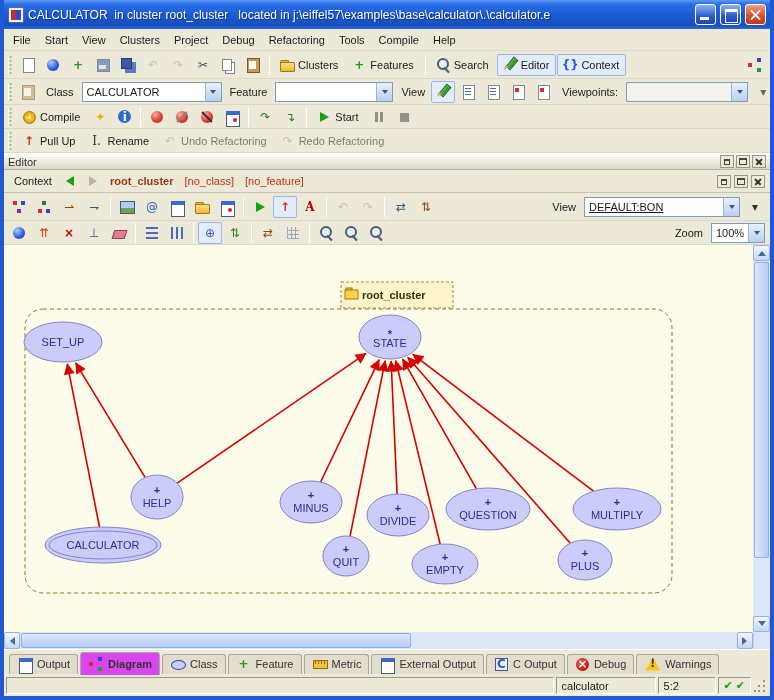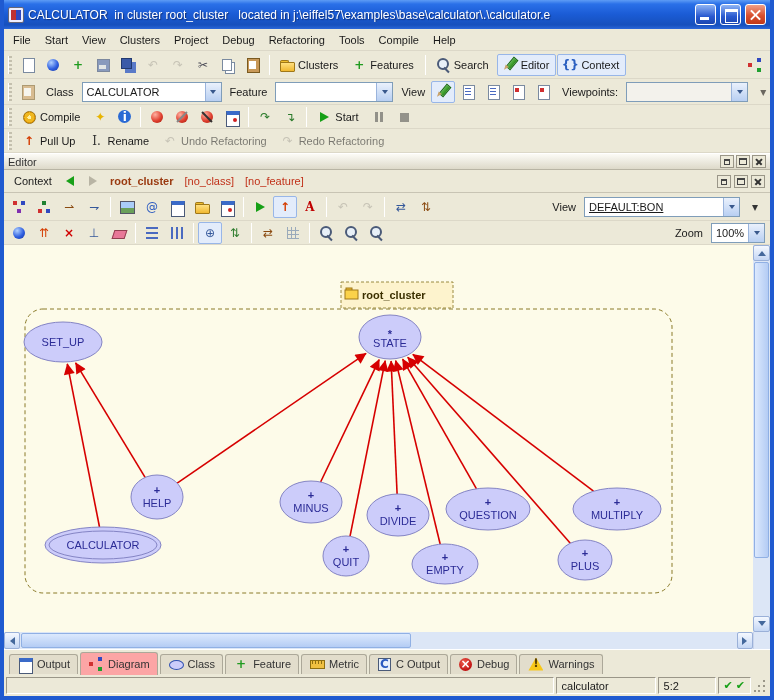--- a/index.html
+++ b/index.html
@@ -121,21 +121,21 @@
   .sbtn.down::before{content:'';border:4px solid transparent;border-top:5px solid #44689c;margin-top:3px}
   .sbtn.left::before{content:'';border:4px solid transparent;border-right:5px solid #44689c;margin-right:3px}
   .sbtn.right::before{content:'';border:4px solid transparent;border-left:5px solid #44689c;margin-left:3px}
   .vthumb{height:296px;margin:1px;background:linear-gradient(90deg,#dce9fd,#b4ccf4);border:1px solid #90b0e4;border-radius:2px}
   .hthumb{width:390px;margin:1px;background:linear-gradient(180deg,#dce9fd,#b4ccf4);border:1px solid #90b0e4;border-radius:2px}
   .vfill,.hfill{flex:1}
 
   
   .tabbar{height:26px;flex:none;display:flex;align-items:center;gap:2px;padding:2px 5px 0;background:#ece9d8;border-top:1px solid #fff}
   .tab{display:flex;align-items:center;gap:4px;height:20px;padding:0 7px;border:1px solid #aca899;border-bottom:none;border-radius:3px 3px 0 0;background:#e2ddcc;color:#333;font:inherit}
-  .tab.active{background:#fca5a5;height:24px;font-weight:normal}
+  .tab.active{background:#d946ef;height:24px;font-weight:bold}
   .statusbar{height:21px;flex:none;display:flex;gap:2px;padding:2px;background:#ece9d8}
   .spanel{border:1px solid;border-color:#9a9688 #fff #fff #9a9688;padding:0 5px;display:flex;align-items:center;gap:3px}
   .spanel.wide{flex:1}
   .chk{color:#18a018;font-family:"DejaVu Sans",sans-serif;font-size:11px}
   .sgrip{width:15px;background:
     radial-gradient(circle 1.5px at 11px 14px,#9a9688 95%,transparent),
     radial-gradient(circle 1.5px at 11px 9px,#9a9688 95%,transparent),
     radial-gradient(circle 1.5px at 11px 4px,#9a9688 95%,transparent),
     radial-gradient(circle 1.5px at 6px 14px,#9a9688 95%,transparent),
     radial-gradient(circle 1.5px at 6px 9px,#9a9688 95%,transparent),
@@ -583,20 +583,24 @@
       </button>
       <button class="tab">
         <span class="mi gl bold" style="color: rgb(31, 155, 31);">+</span>
         <span>Feature</span>
       </button>
       <button class="tab">
         <span class="mi mi-metric"></span>
         <span>Metric</span>
       </button>
       <button class="tab">
+        <span class="mi mi-window"></span>
+        <span>External Output</span>
+      </button>
+      <button class="tab">
         <span class="mi mi-coutput gl" style="color: rgb(42, 90, 192);">C</span>
         <span>C Output</span>
       </button>
       <button class="tab">
         <span class="mi mi-error gl" style="color: rgb(255, 255, 255);">×</span>
         <span>Debug</span>
       </button>
       <button class="tab">
         <span class="mi mi-warn gl" style="color: rgb(96, 68, 0);">!</span>
         <span>Warnings</span>

